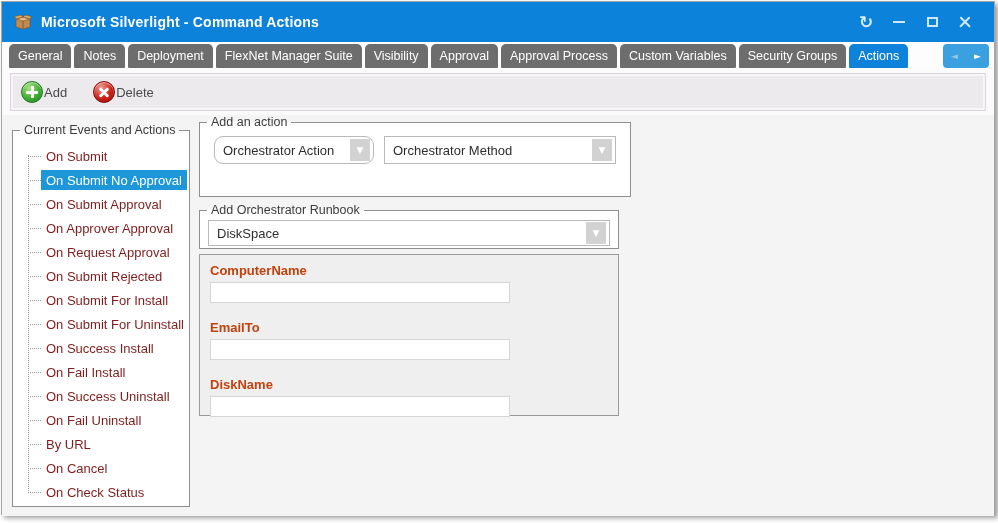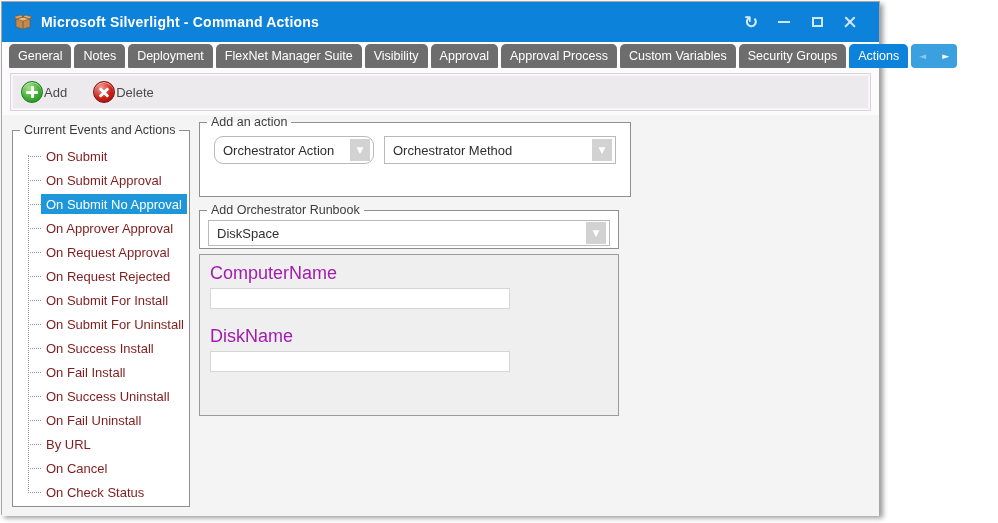--- a/index.html
+++ b/index.html
@@ -1,19 +1,19 @@
 <!DOCTYPE html>
 <html><head>
 <meta charset="utf-8">
 <style>
   * { box-sizing: border-box; margin: 0; padding: 0; }
   html,body { width: 998px; height: 523px; overflow: hidden; background:#fff;
     font-family: "Liberation Sans", "DejaVu Sans", sans-serif; }
 
-  .window { position:absolute; left:1px; top:1px; width:879px; height:514px;
+  .window { position:absolute; left:1px; top:1px; width:994px; height:514px;
     border:1px solid #a6a6a6; background:#f5f4f5;
     box-shadow: 3px 3px 5px rgba(0,0,0,.40); }
 
   
   .titlebar { height:40px; background:#0d82da; display:flex; align-items:center; padding:0 12px; }
   .app-icon { width:18px; height:16px; margin-right:9px; flex:none; }
   .title { color:#fff; font-weight:bold; font-size:14px; letter-spacing:.2px; }
   .win-controls { margin-left:auto; display:flex; align-items:center; gap:15px; padding-right:8px; }
   .win-btn { width:18px; height:18px; display:flex; align-items:center; justify-content:center;
     color:#d5ebfa; cursor:default; }
@@ -80,21 +80,21 @@
   .combo-arrow span { font-family:"DejaVu Sans", sans-serif; font-size:9px; color:#fff; }
   .combo-action { width:160px;border-radius:9px; }
   .combo-method { width:232px; }
 
   .runbook-box { height:46px; margin-top:6px; }
   .combo-runbook { margin:3px 8px 0 8px; width:calc(100% - 16px); height:26px;align-items:center; }
 
   .form-panel { margin-top:5px; height:162px; background:#f0eff0; border:1px solid #9a9a9a;
     padding:8px 10px; }
   .field { margin-bottom:17px; }
-  .field-label { font-size:18px; font-weight:normal; color:#a21caf; margin-bottom:4px; }
+  .field-label { font-size:13px; font-weight:bold; color:#c2410c; margin-bottom:4px; }
   .field-input { display:block; width:300px; height:21px; border:1px solid #d6d6d6; background:#fff;
     font-size:13px; padding:0 4px; outline:none; font-family:"Liberation Sans", sans-serif; }
 </style>
 </head>
 <body>
 
 <div class="window">
 
   <div class="titlebar">
     <svg class="app-icon" viewBox="0 0 18 16">
@@ -153,39 +153,39 @@
 
   <div class="main">
 
     <fieldset class="tree-box">
       <legend>Current Events and Actions</legend>
       <div class="tree" id="tree">
           <div class="tree-item">
             <span class="tree-stub"></span>
             <span class="tree-label">On Submit</span>
           </div>
+          <div class="tree-item selected">
+            <span class="tree-stub"></span>
+            <span class="tree-label">On Submit No Approval</span>
+          </div>
           <div class="tree-item">
             <span class="tree-stub"></span>
             <span class="tree-label">On Submit Approval</span>
           </div>
-          <div class="tree-item selected">
-            <span class="tree-stub"></span>
-            <span class="tree-label">On Submit No Approval</span>
-          </div>
           <div class="tree-item">
             <span class="tree-stub"></span>
             <span class="tree-label">On Approver Approval</span>
           </div>
           <div class="tree-item">
             <span class="tree-stub"></span>
             <span class="tree-label">On Request Approval</span>
           </div>
           <div class="tree-item">
             <span class="tree-stub"></span>
-            <span class="tree-label">On Request Rejected</span>
+            <span class="tree-label">On Submit Rejected</span>
           </div>
           <div class="tree-item">
             <span class="tree-stub"></span>
             <span class="tree-label">On Submit For Install</span>
           </div>
           <div class="tree-item">
             <span class="tree-stub"></span>
             <span class="tree-label">On Submit For Uninstall</span>
           </div>
           <div class="tree-item">
@@ -248,20 +248,24 @@
             </span>
         </div>
       </fieldset>
 
       <div class="form-panel" id="form-panel">
           <div class="field">
             <div class="field-label">ComputerName</div>
             <input class="field-input" type="text" style="">
           </div>
           <div class="field">
+            <div class="field-label">EmailTo</div>
+            <input class="field-input" type="text" style="">
+          </div>
+          <div class="field">
             <div class="field-label">DiskName</div>
             <input class="field-input" type="text" style="">
           </div>
         </div>
 
     </div>
   </div>
 </div>
 
 </body></html>

